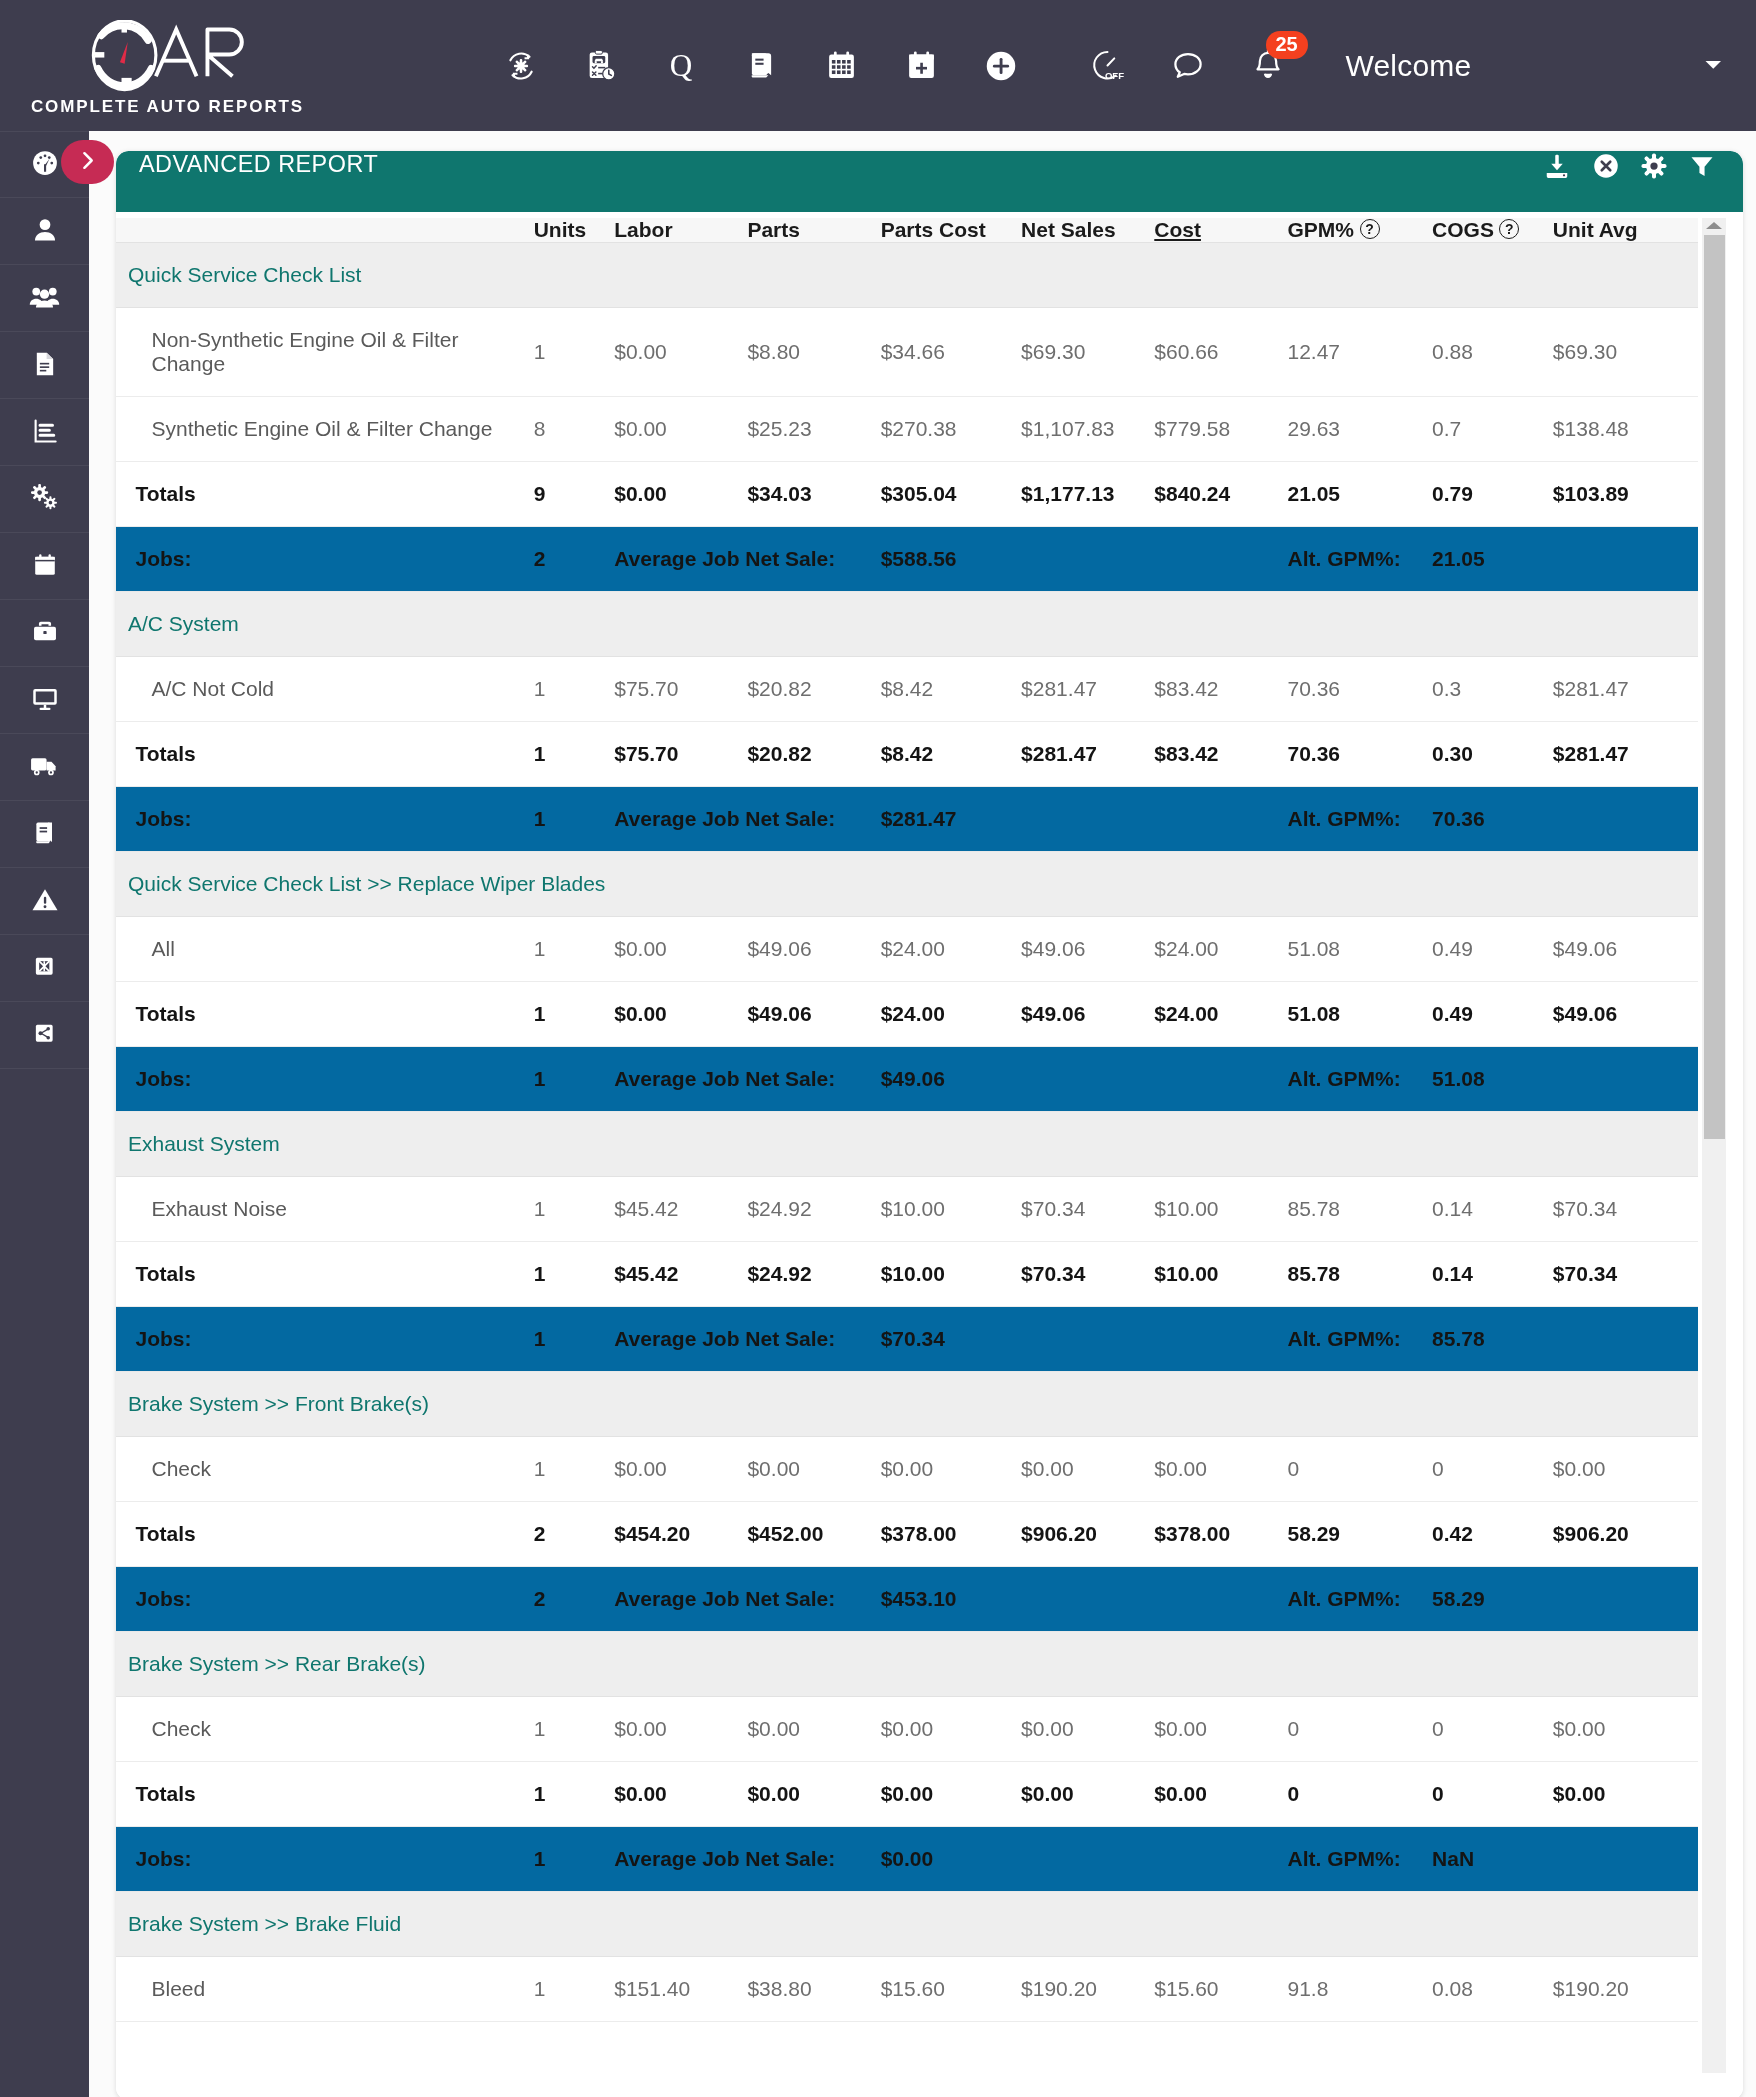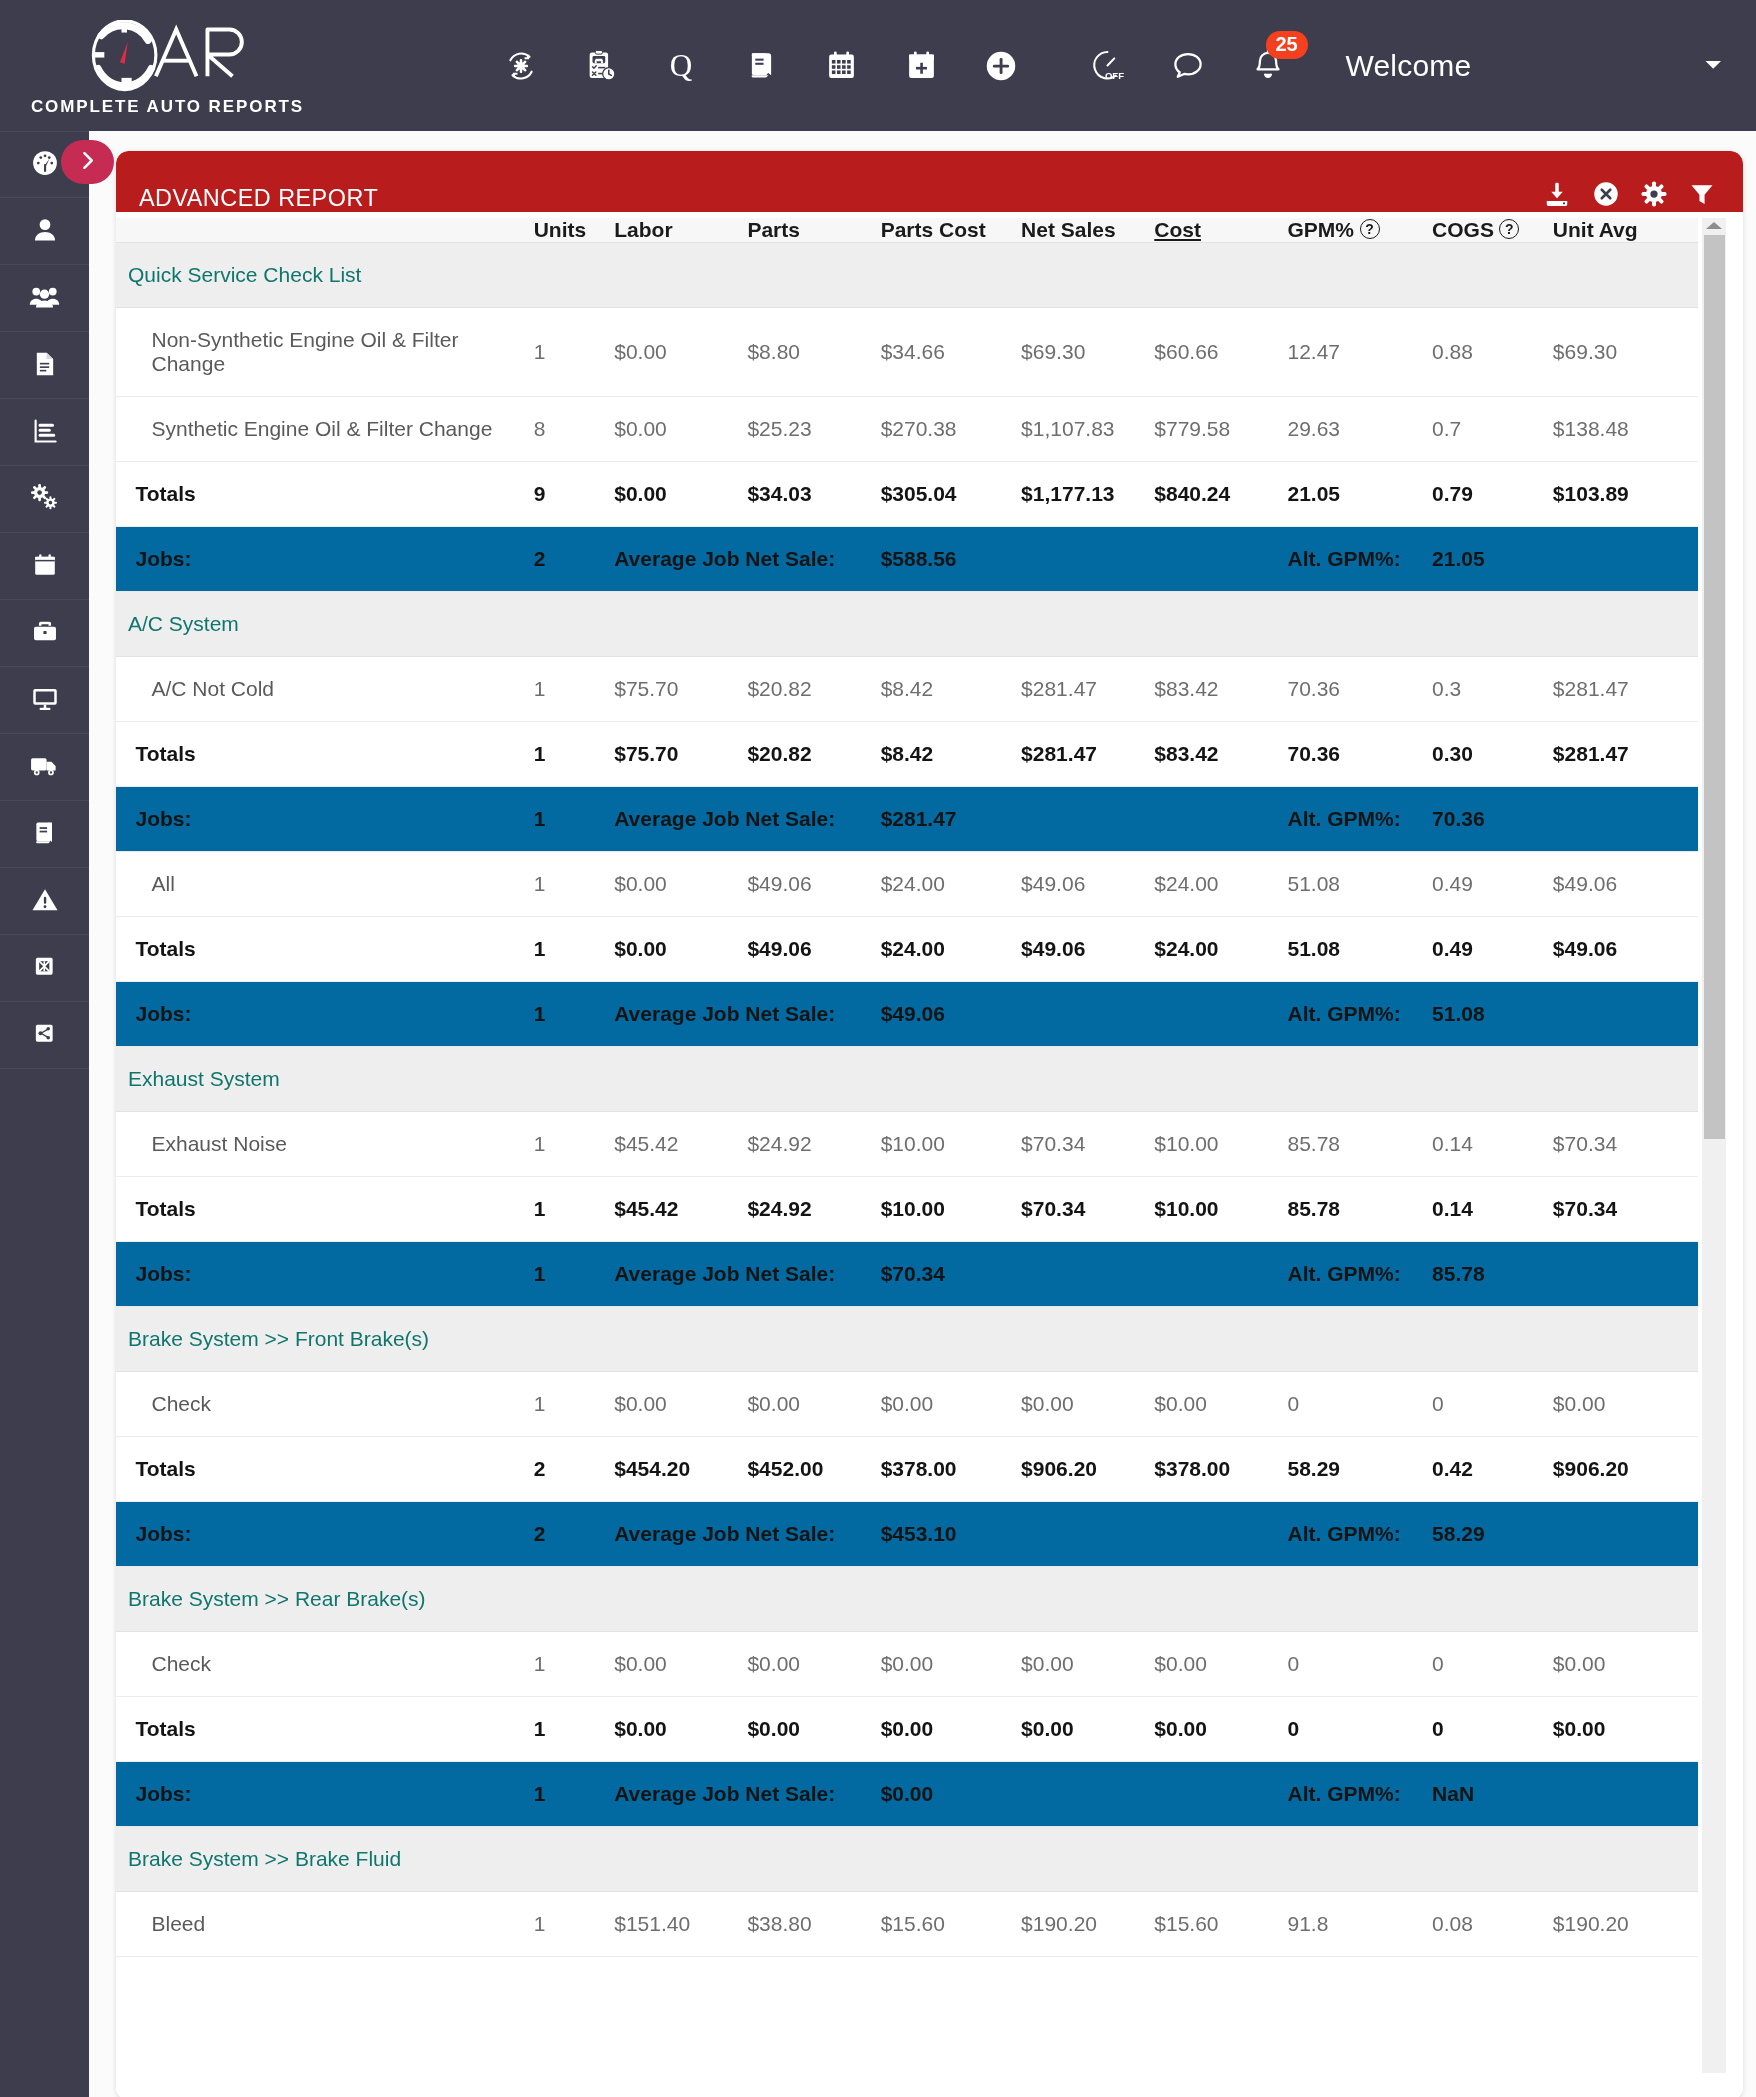--- a/index.html
+++ b/index.html
@@ -67,22 +67,22 @@
   }
   .card {
     background:#ffffff;
     border-radius: 12.5px;
     box-shadow: 0 1.6px 5.5px rgba(0,0,0,.13);
     overflow: hidden;
     width: 1627px;
     height: 1949px;
   }
   .card-head {
-    background:#b91c1c; height: 61px;
-    display:flex; align-items:flex-end;
+    background:#0f766e; height: 61px;
+    display:flex; align-items:flex-start;
     padding: 0 26.5px 0 23.4px;
     border-radius: 12.5px 12.5px 0 0;
   }
   .card-title {
     color:#ffffff; font-size: 23.4px; letter-spacing: 0.5px;
   }
   .card-head-icons { margin-left:auto; display:flex; align-items:center; gap: 18.7px; color:#fff; }
 
   
   .table-wrap {
@@ -646,20 +646,23 @@
               <td class="c-name">Jobs:</td>
               <td>1</td>
               <td class="lbl-norm" colspan="2">Average Job Net Sale:</td>
               <td>$281.47</td>
               <td></td>
               <td></td>
               <td class="lbl-norm">Alt. GPM%:</td>
               <td>70.36</td>
               <td></td>
             </tr>
+            <tr class="group">
+              <td colspan="10">Quick Service Check List &gt;&gt; Replace Wiper Blades</td>
+            </tr>
             <tr class="data">
               <td class="c-name">All</td>
               <td>1</td>
               <td>$0.00</td>
               <td>$49.06</td>
               <td>$24.00</td>
               <td>$49.06</td>
               <td>$24.00</td>
               <td>51.08</td>
               <td>0.49</td>

